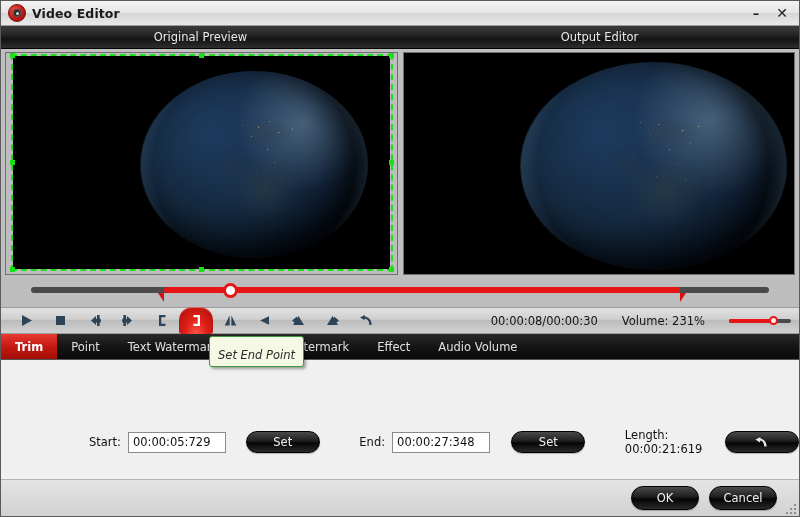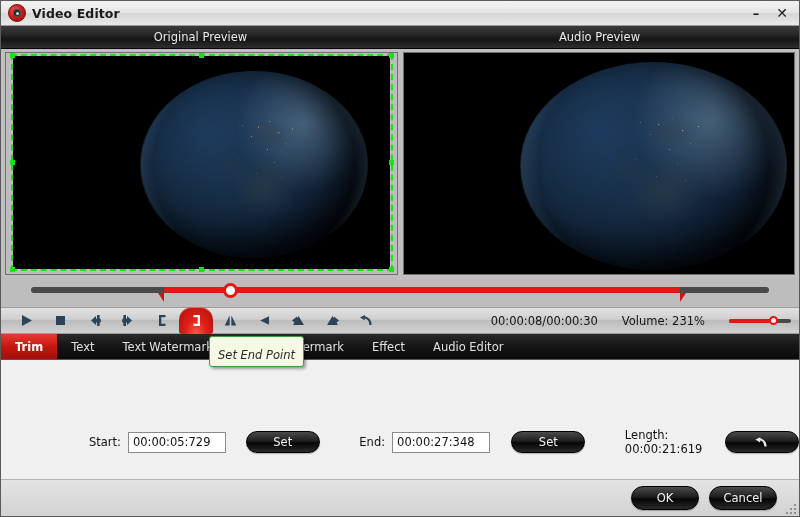--- a/index.html
+++ b/index.html
@@ -346,21 +346,21 @@
   <div class="titlebar">
     <div class="app-icon"></div>
     <div class="title-text">Video Editor</div>
     <div class="title-spacer"></div>
     <div class="win-btn">–</div>
     <div class="win-btn close">✕</div>
   </div>
 
   <div class="preview-head">
     <div>Original Preview</div>
-    <div>Audio Preview</div>
+    <div>Output Editor</div>
   </div>
 
   <div class="previews">
 
     <div class="pane left">
       <div class="video-frame" style="left:7px; top:3px; right:7px; bottom:5px;">
         <div class="earth" style="left:34%; top:7%; width:60%; height:88%;">
           <div class="landmass"></div>
         </div>
       </div>
@@ -466,25 +466,25 @@
       <div class="vol-slider">
         <div class="vol-track"></div>
         <div class="vol-fill" style="width: 75%;"></div>
         <div class="vol-knob" style="left: calc(75% - 6.5px);"></div>
       </div>
     </div>
   </div>
 
   <div class="tabbar">
     <div class="tab active">Trim</div>
-    <div class="tab">Text</div>
+    <div class="tab">Point</div>
     <div class="tab">Text Watermark</div>
     <div class="tab">Image Watermark</div>
     <div class="tab">Effect</div>
-    <div class="tab">Audio Editor</div>
+    <div class="tab">Audio Volume</div>
     <div class="tooltip">Set End Point</div>
   </div>
 
   <div class="panel">
     <div class="trim-row">
       <span class="field-label">Start:</span>
       <input class="time-input" type="text" value="00:00:05:729" style="">
       <span class="gap-a"></span>
       <div class="pill-btn">Set</div>
       <span class="gap-b"></span>

